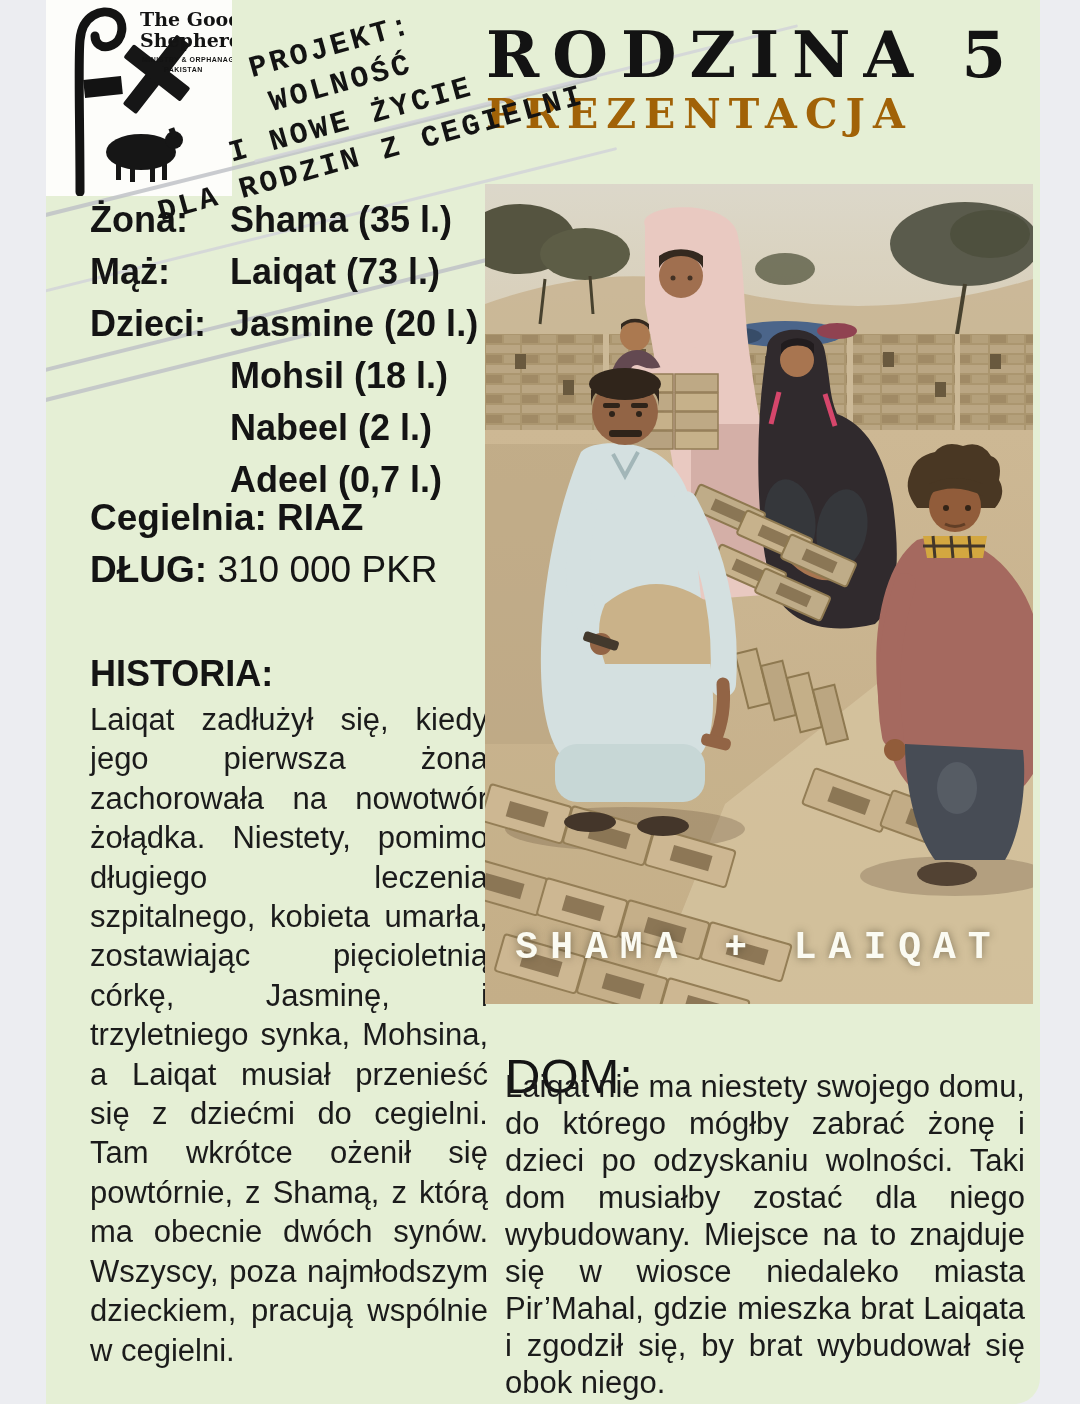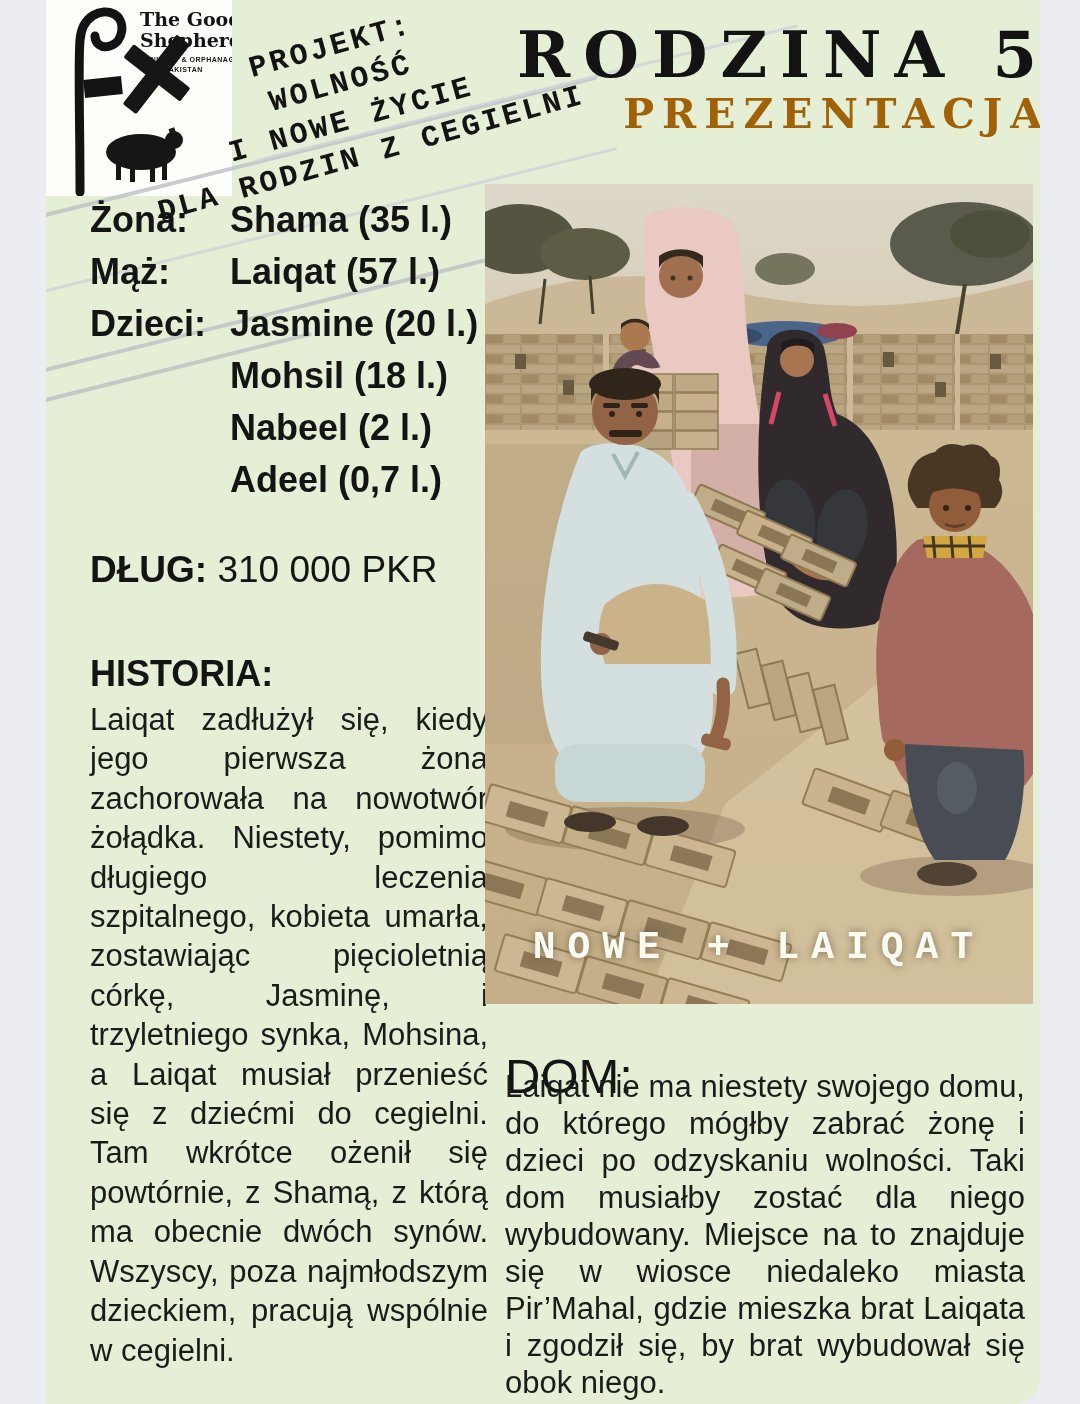--- a/index.html
+++ b/index.html
@@ -13,21 +13,21 @@
   .streak.thin{height:3px;background:#d2d4d8;}
   
   .logo-box{position:absolute;left:0;top:0;width:186px;height:196px;background:#fdfdfa;z-index:2;}
   
   .banner{position:absolute;left:90px;top:26px;width:420px;z-index:5;
           transform:rotate(-15.5deg);transform-origin:center;
           font-family:"Liberation Mono",monospace;font-weight:bold;
           font-size:30px;line-height:38px;letter-spacing:3px;color:#131313;
           text-align:center;white-space:nowrap;}
   
-  .title-wrap{position:absolute;left:456px;top:20px;width:548px;text-align:right;z-index:4;}
+  .title-wrap{position:absolute;left:440px;top:20px;width:548px;text-align:left;z-index:4;}
   .title{font-family:"DejaVu Serif",serif;font-weight:bold;font-size:64px;
          letter-spacing:13px;color:#131313;line-height:70px;}
   .subtitle{font-family:"DejaVu Serif",serif;font-weight:bold;font-size:41px;
             letter-spacing:8px;color:#a16207;line-height:48px;margin-top:0px;}
   
   .info{position:absolute;left:44px;top:194px;z-index:4;font-size:36px;color:#141414;}
   .info-row{display:flex;height:52px;align-items:center;}
   .info-label{font-weight:bold;width:140px;flex:0 0 140px;}
   .info-value{font-weight:bold;}
   .kiln-line{position:absolute;left:44px;top:497px;font-size:37px;font-weight:bold;color:#141414;z-index:4;}
@@ -99,40 +99,45 @@
       <div class="subtitle">PREZENTACJA</div>
     </div>
 
     <div class="info">
       <div class="info-row">
         <span class="info-label">Żona:</span>
         <span class="info-value">Shama (35 l.)</span>
       </div>
       <div class="info-row">
         <span class="info-label">Mąż:</span>
-        <span class="info-value">Laiqat (57 l.)</span>
+        <span class="info-value">Laiqat (73 l.)</span>
       </div>
       <div class="info-row">
         <span class="info-label">Dzieci:</span>
         <span class="info-value">Jasmine (20 l.)</span>
       </div>
       <div class="info-row">
         <span class="info-label"></span>
         <span class="info-value">Mohsil (18 l.)</span>
       </div>
       <div class="info-row">
         <span class="info-label"></span>
         <span class="info-value">Nabeel (2 l.)</span>
       </div>
       <div class="info-row">
         <span class="info-label"></span>
         <span class="info-value">Adeel (0,7 l.)</span>
       </div>
     </div>
 
+    <div class="kiln-line">
+      <span>Cegielnia:</span>
+      <span> </span>
+      <span>RIAZ</span>
+    </div>
     <div class="debt-line">
       <span class="lbl">DŁUG:</span>
       <span> </span>
       <span>310 000 PKR</span>
     </div>
 
     <div class="hist-head">HISTORIA:</div>
     <div class="hist-body">Laiqat zadłużył się, kiedy jego pierwsza żona zachorowała na nowotwór żołądka. Niestety, pomimo długiego leczenia szpitalnego, kobieta umarła, zostawiając pięcioletnią córkę, Jasminę, i trzyletniego synka, Mohsina, a Laiqat musiał przenieść się z dziećmi do cegielni. Tam wkrótce ożenił się powtórnie, z Shamą, z którą ma obecnie dwóch synów. Wszyscy, poza najmłodszym dzieckiem, pracują wspólnie w cegielni.</div>
 
     <div class="photo">
@@ -346,20 +351,20 @@
           <path d="M444,310 Q470,298 498,312 L498,300 Q470,288 444,300 Z" fill="#41301f"></path>
           <circle cx="461" cy="324" r="3" fill="#2a1c12"></circle>
             <circle cx="483" cy="324" r="3" fill="#2a1c12"></circle>
           <path d="M460,340 Q470,345 480,340" stroke="#5a3722" stroke-width="3" fill="none"></path>
           <path d="M438,352 L502,352 L498,374 L442,374 Z" fill="#d2a63e"></path>
           <path d="M448,352 L450,374 M466,352 L468,374 M484,352 L486,374 M438,362 L500,362" stroke="#3a3026" stroke-width="3" fill="none"></path>
         </g>
 
         <rect x="0" y="0" width="548" height="820" fill="#e8c27a" opacity="0.05"></rect>
       </svg>
-      <div class="caption">NOWE + LAIQAT</div>
+      <div class="caption">SHAMA + LAIQAT</div>
     </div>
 
     <div class="dom-head">DOM:</div>
     <div class="dom-body">Laiqat nie ma niestety swojego domu, do którego mógłby zabrać żonę i dzieci po odzyskaniu wolności. Taki dom musiałby zostać dla niego wybudowany. Miejsce na to znajduje się w wiosce niedaleko miasta Pir’Mahal, gdzie mieszka brat Laiqata i zgodził się, by brat wybudował się obok niego.</div>
 
   </div>
 </div>
 
 </body></html>

